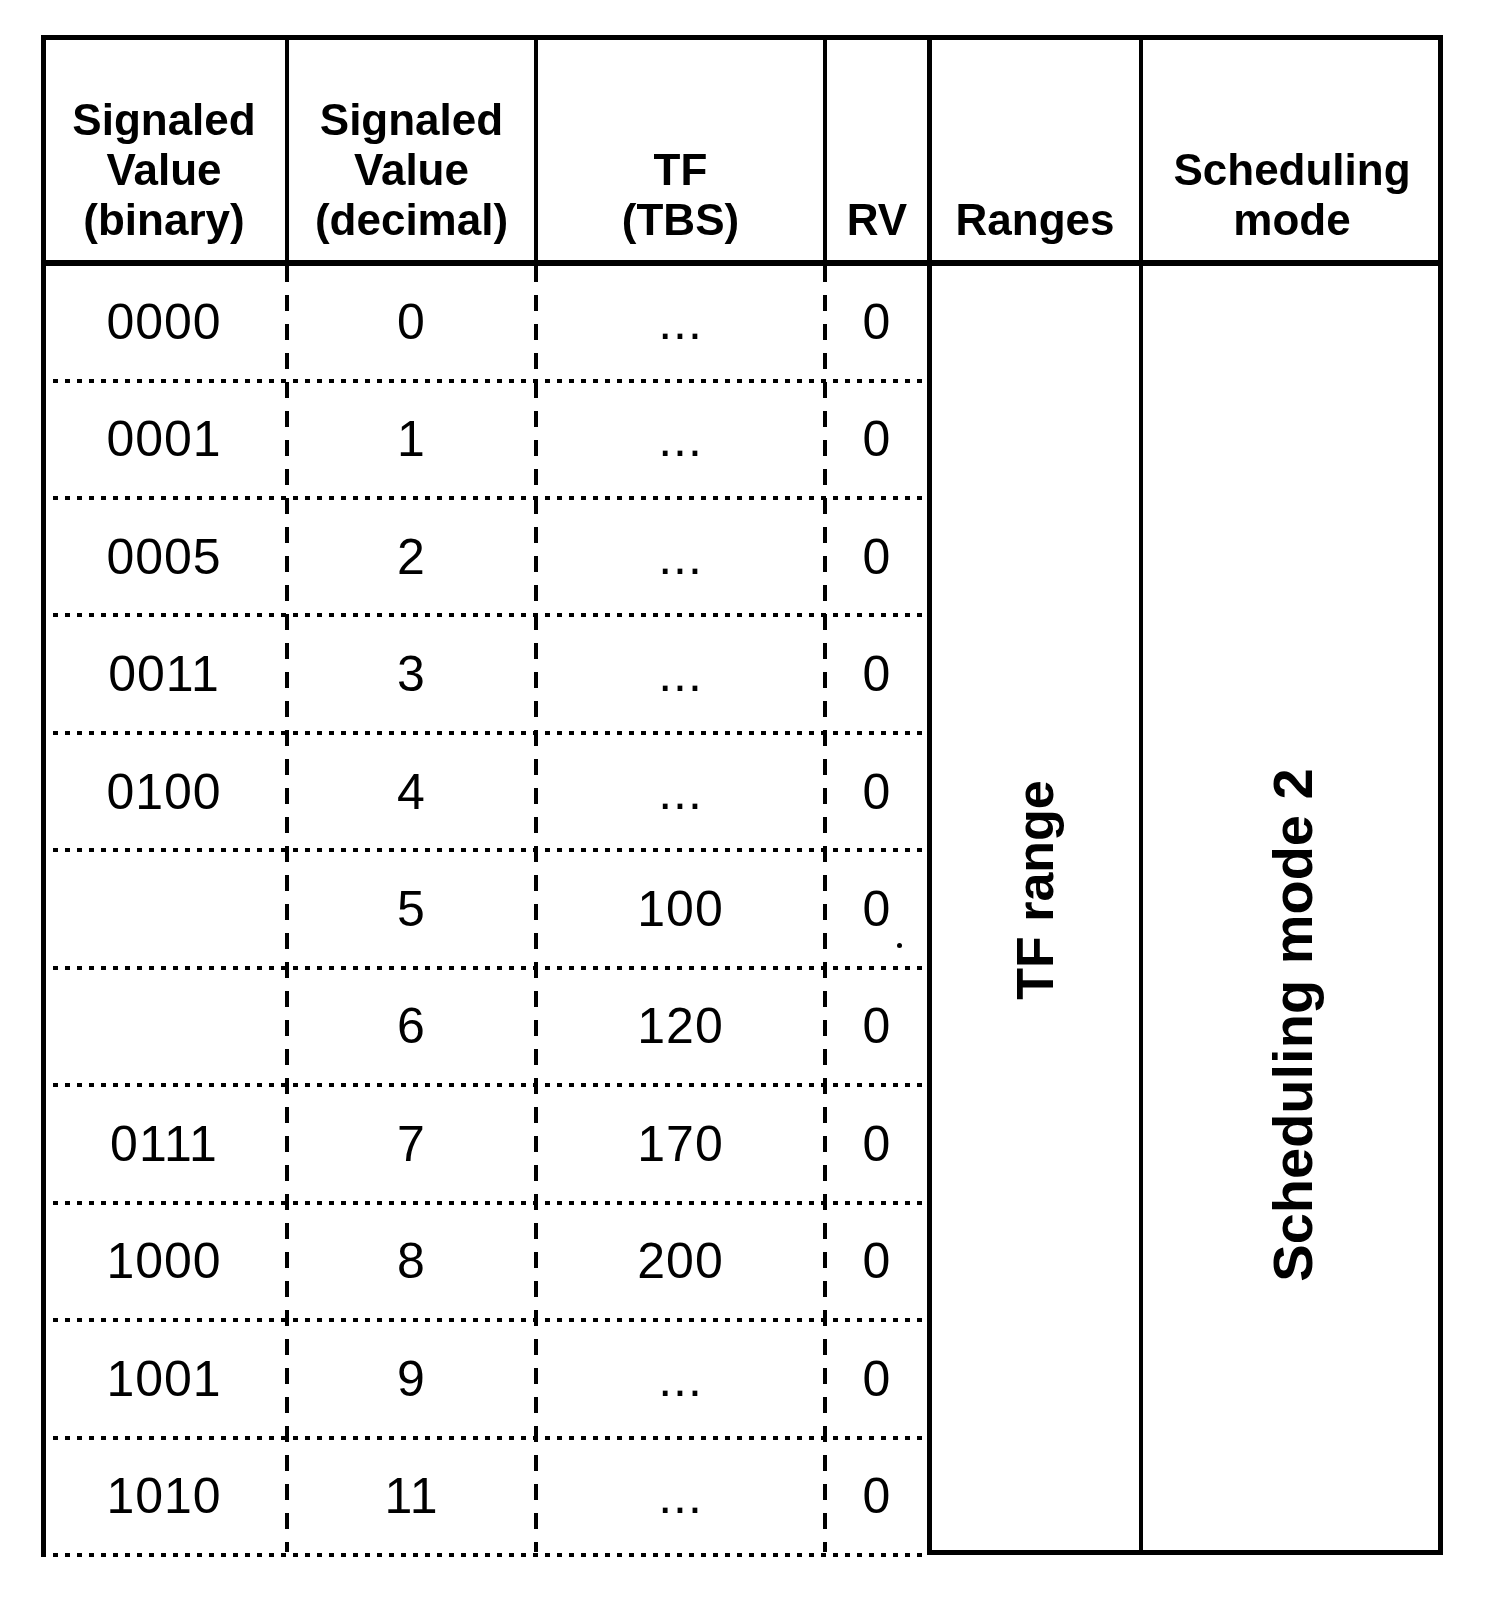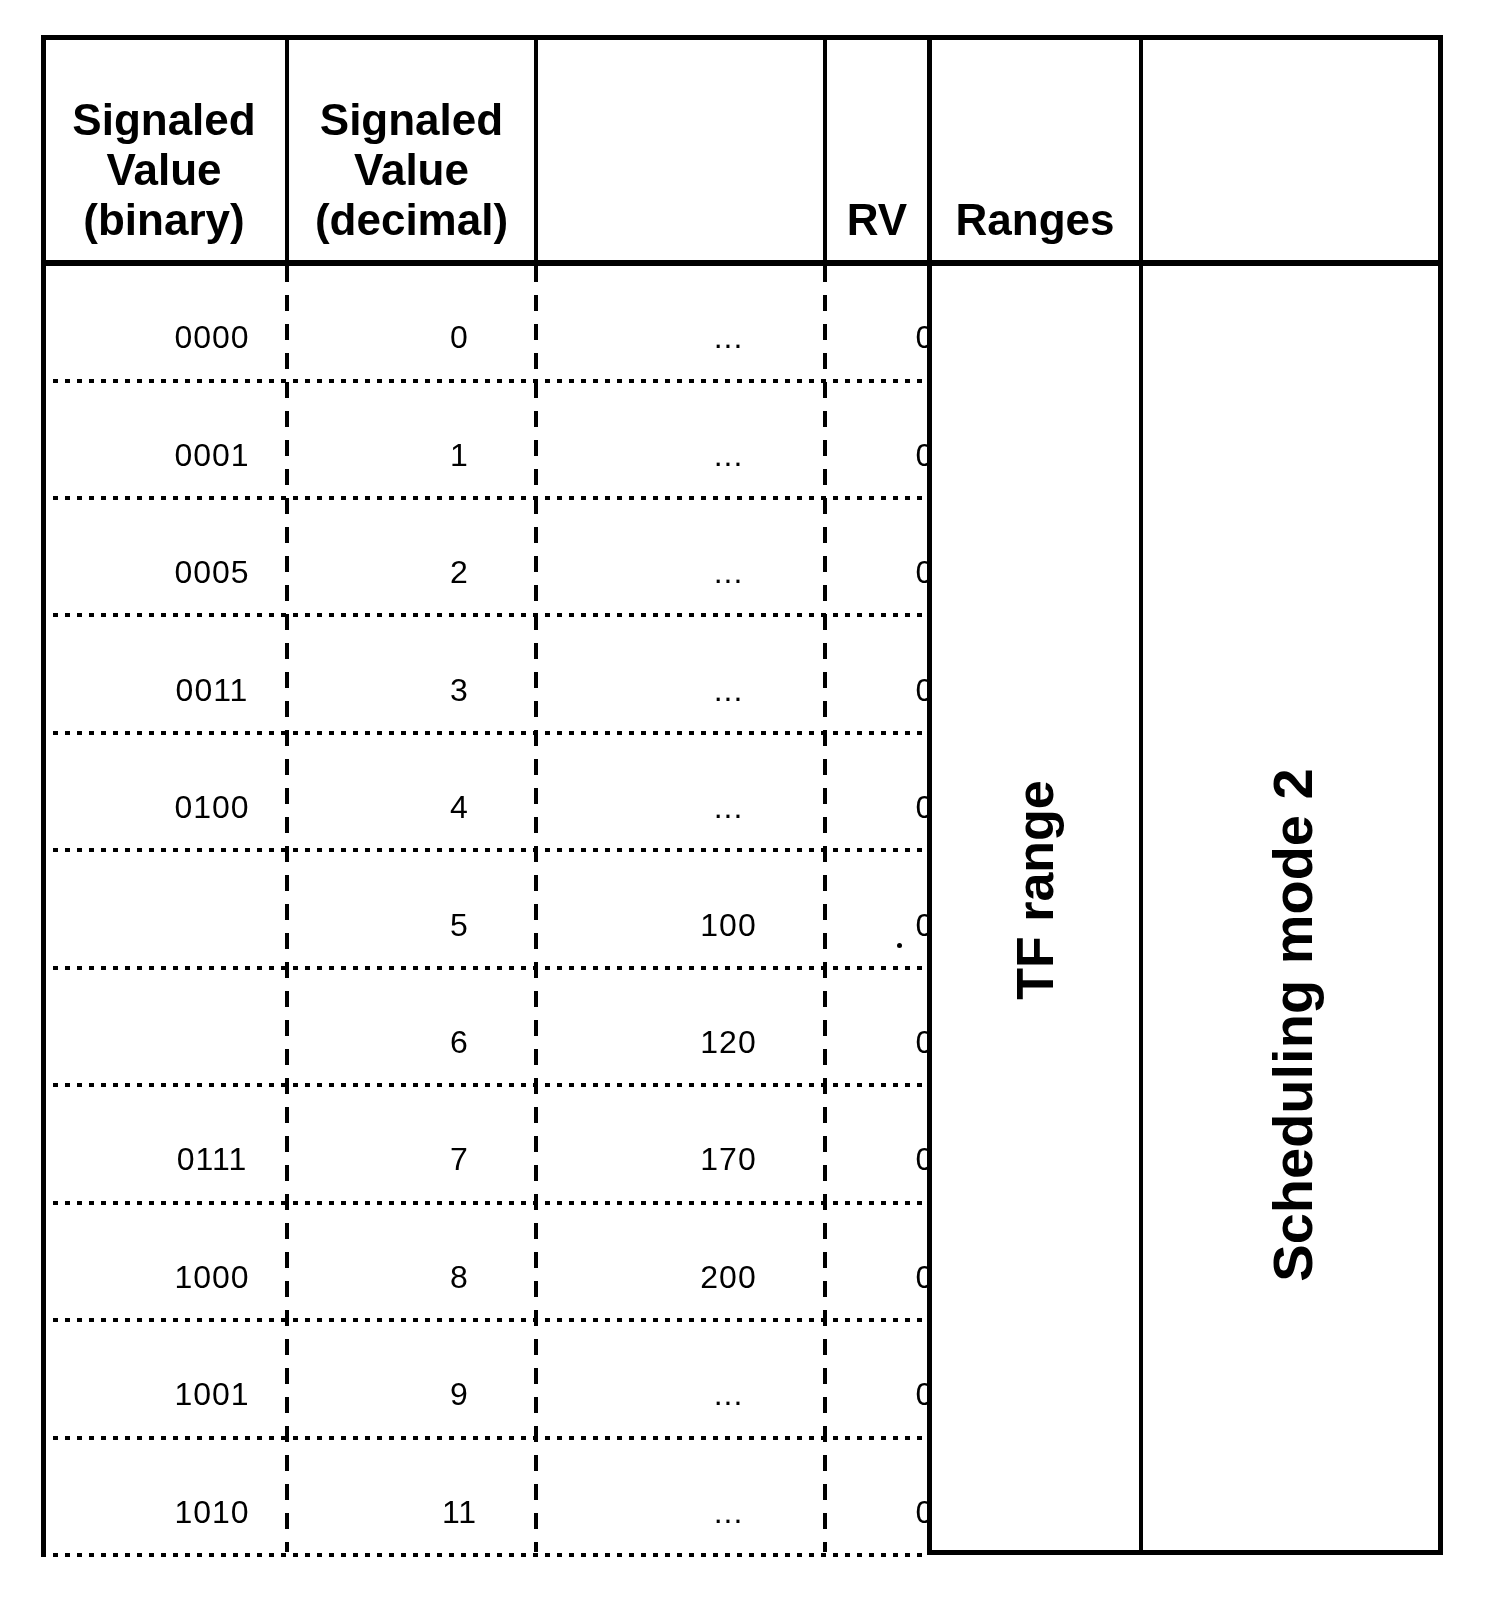--- a/index.html
+++ b/index.html
@@ -33,23 +33,23 @@
   .c5 { left:888px; width:212px; }
   .c6 { left:1100px;width:302px; }
 
   
   .brow { position:absolute; left:0; width:888px; height:117.5px; }
   .brow::after {
     content:""; position:absolute; left:0; right:0; bottom:-2px; height:4px;
     background:repeating-linear-gradient(90deg,#000 0 5px,transparent 5px 12px);
   }
   .bc {
-    position:absolute; top:16px; height:100%;
+    position:absolute; top:0; height:100%;
     display:flex; align-items:center; justify-content:center;
-    font-size:32px; letter-spacing:1px;margin-left:48px;
+    font-size:50px; letter-spacing:1px;
   }
   .bc1 { left:0;     width:246px; }
   .bc2 { left:246px; width:249px; }
   .bc3 { left:495px; width:289px; }
   .bc4 { left:784px; width:104px; }
 
   
   .vtext {
     position:absolute; white-space:nowrap; font-weight:bold;
     transform:translate(-50%,-50%) rotate(-90deg);
@@ -64,22 +64,26 @@
 
 <div class="page">
   <div class="tbl">
 
     <div class="hcell c1">Signaled
 Value
 (binary)</div>
     <div class="hcell c2">Signaled
 Value
 (decimal)</div>
+    <div class="hcell c3">TF
+(TBS)</div>
     <div class="hcell c4">RV</div>
     <div class="hcell c5">Ranges</div>
+    <div class="hcell c6">Scheduling
+mode</div>
 
     <div class="brow" style="top:228px">
       <div class="bc bc1">0000</div>
       <div class="bc bc2">0</div>
       <div class="bc bc3">...</div>
       <div class="bc bc4">0</div>
     </div>
     <div class="brow" style="top:345.5px">
       <div class="bc bc1">0001</div>
       <div class="bc bc2">1</div>

